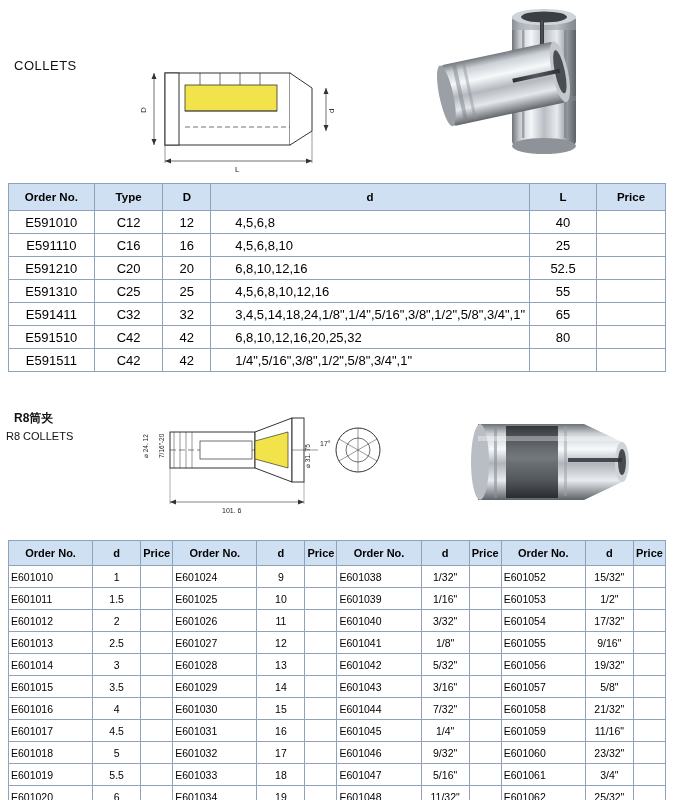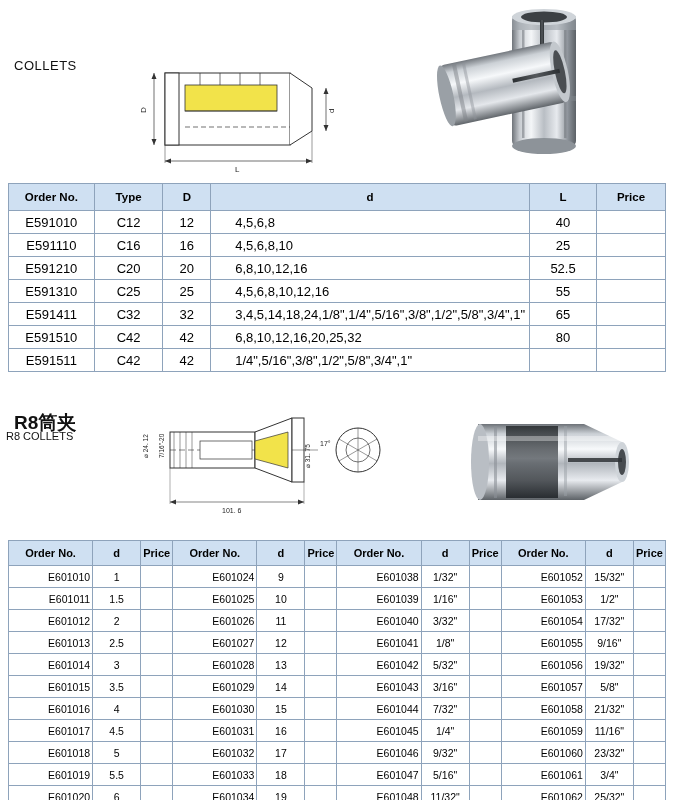--- a/index.html
+++ b/index.html
@@ -79,21 +79,21 @@
   }
   .tbl1 tbody td {
     font-size: 13px;
   }
 
   
   .sec2-title-cn {
     position: absolute;
     left: 14px;
     top: 410px;
-    font-size: 19px;
+    font-size: 12px;
     font-weight: bold;
     color: #111;
   }
   .sec2-title-en {
     position: absolute;
     left: 6px;
     top: 430px;
     font-size: 11px;
     color: #111;
   }
@@ -126,21 +126,21 @@
     padding: 0 2px;
     font-size: 10.5px;
   }
   .tbl2 thead th {
     background: #cfe0f2;
     font-weight: bold;
     font-size: 11px;
     height: 24px;
   }
   .tbl2 td.ord {
-    text-align: right;
+    text-align: left;
     margin-left: 8px;
   }
 
   
   .tbl2 col.c-ord { width: 84px; }
   .tbl2 col.c-d   { width: 48px; }
   .tbl2 col.c-p   { width: 32px; }
 </style>
 </head>
 <body>

